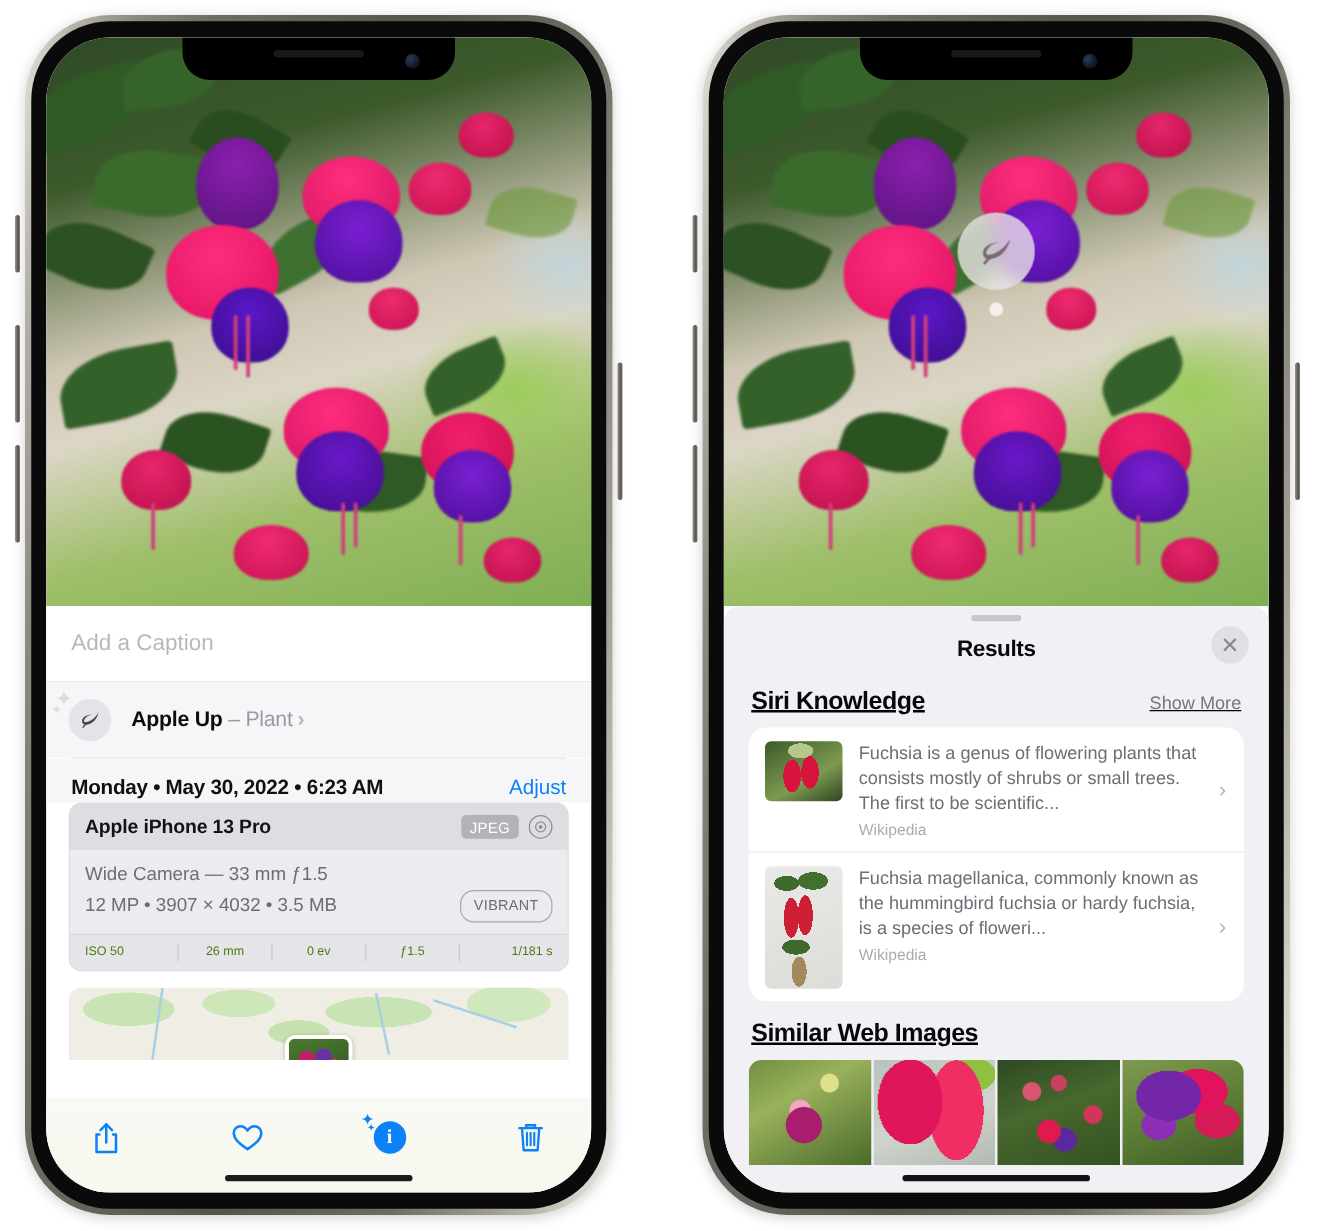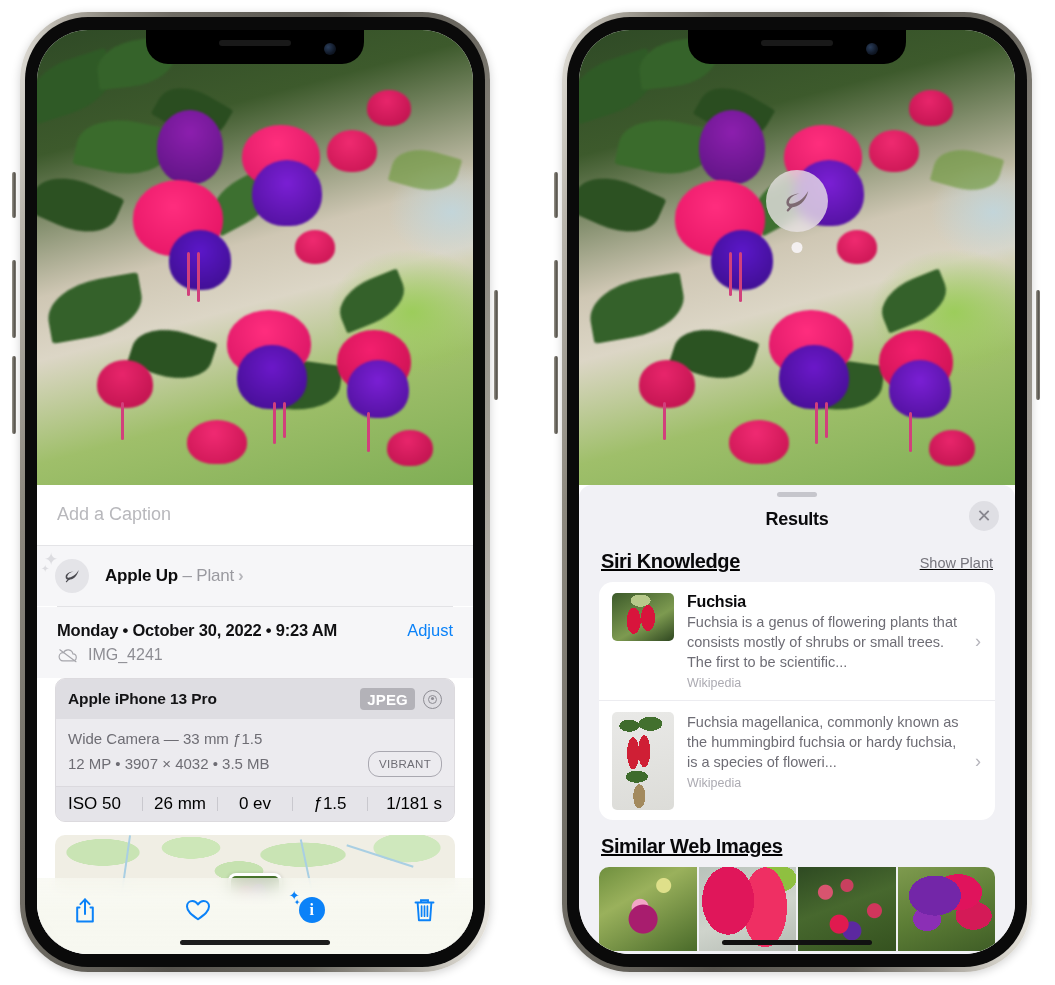--- a/index.html
+++ b/index.html
@@ -117,39 +117,39 @@
     margin: 0 18px; border-radius:10px; overflow:hidden;
     background:#eceaee; border:1px solid #dcdade;
   }
   .cam-head {
     display:flex; align-items:center; justify-content:space-between;
     padding: 9px 12px; background:#dedde2;
   }
   .cam-title { font-size:15.5px; font-weight:600; color:#131315; letter-spacing:-.1px;}
   .cam-badges { display:flex; align-items:center; gap:8px; }
   .jpeg-badge {
-    background:#b3b2b8; color:#fff; font-size:15px; font-weight:700;
+    background:#b3b2b8; color:#fff; font-size:12px; font-weight:400;
     padding: 2.5px 7px; border-radius:4px; letter-spacing:.2px;
   }
   .aperture {
     width:19px; height:19px; border-radius:50%; border:1.6px solid #8e8d94;
     display:flex; align-items:center; justify-content:center;
   }
   .aperture i { width:9px; height:9px; border-radius:50%; border:1.6px solid #8e8d94; display:block; position:relative;}
   .aperture i::after{content:"";position:absolute;left:1.5px;top:1.5px;width:3px;height:3px;border-radius:50%;background:#8e8d94;}
   .cam-body { padding: 8px 12px 9px 12px; background:#ecebef; }
   .cam-line { font-size:15px; color:#6e6d74; line-height:1.62; }
   .cam-line2 { display:flex; align-items:center; justify-content:space-between; }
   .vibrant {
     border:1px solid #a9a8b0; color:#6e6d74; font-size:11.5px;
     padding:2.5px 10px; border-radius:11px; letter-spacing:.3px;
   }
   .exif {
     display:flex; align-items:center; background:#e5e4e9;
-    padding: 7px 12px; font-size:17px; color:#000000;
+    padding: 7px 12px; font-size:10px; color:#4d7c0f;
     border-top:1px solid #dbd9de;
   }
   .exif span { flex:1; text-align:center; }
   .exif span:first-child { text-align:left; }
   .exif span:last-child { text-align:right; }
   .exif .sep { flex:0 0 1px; height:14px; background:#c9c8ce; }
 
   .map-wrap { margin: 13px 18px 0 18px; border-radius:10px 10px 0 0; overflow:hidden; height: 58px; position:relative; }
   .map-bg {
     position:absolute; inset:0;
@@ -354,33 +354,24 @@
               </svg>
             </div>
             <div class="lookup-text">
               <span>Apple Up</span><span class="sub"> – </span><span class="sub">Plant</span><span class="chev-sm">›</span>
             </div>
           </div>
 
           <div class="divider"></div>
 
           <div class="date-row">
-            <div class="date-txt">Monday • October 30, 2022 • 9:23 AM</div>
+            <div class="date-txt">Monday • May 30, 2022 • 6:23 AM</div>
             <div class="adjust">Adjust</div>
           </div>
 
-          <div class="file-row">
-            <span>
-              <svg width="22" height="15" viewBox="0 0 26 18">
-                <path d="M7 15.5h11.5a4.2 4.2 0 0 0 .4-8.4A6 6 0 0 0 7.6 5.6 4.6 4.6 0 0 0 7 15.5z" fill="none" stroke="#a6a6ac" stroke-width="1.4"></path>
-                <path d="M3.2 2.2 22.6 16.4" stroke="#a6a6ac" stroke-width="1.4" stroke-linecap="round"></path>
-              </svg>
-            </span>
-            <span class="file-name">IMG_4241</span>
-          </div>
 
           <div class="cam-card">
             <div class="cam-head">
               <div class="cam-title">Apple iPhone 13 Pro</div>
               <div class="cam-badges">
                 <span class="jpeg-badge">JPEG</span>
                 <span class="aperture">
                     <i></i>
                   </span>
               </div>
@@ -512,28 +503,27 @@
         <div class="results-sheet" style="top:455px;">
           <div class="grabber"></div>
 
           <div class="results-head">
             <div class="results-title">Results</div>
             <div class="close-btn">✕</div>
           </div>
 
           <div class="sec-head">
             <div class="sec-title">Siri Knowledge</div>
-            <div class="show-more">Show Plant</div>
+            <div class="show-more">Show More</div>
           </div>
 
           <div class="kn-card">
             <div class="kn-row">
               <div class="kn-thumb kt1"></div>
               <div class="kn-body">
-                <div class="kn-name">Fuchsia</div>
                 <div class="kn-desc">Fuchsia is a genus of flowering plants that consists mostly of shrubs or small trees. The first to be scientific...</div>
                 <div class="kn-src">Wikipedia</div>
               </div>
               <div class="kn-chev">›</div>
             </div>
             <div class="kn-row">
               <div class="kn-thumb kt2 tall"></div>
               <div class="kn-body">
                 <div class="kn-desc">Fuchsia magellanica, commonly known as the hummingbird fuchsia or hardy fuchsia, is a species of floweri...</div>
                 <div class="kn-src">Wikipedia</div>

